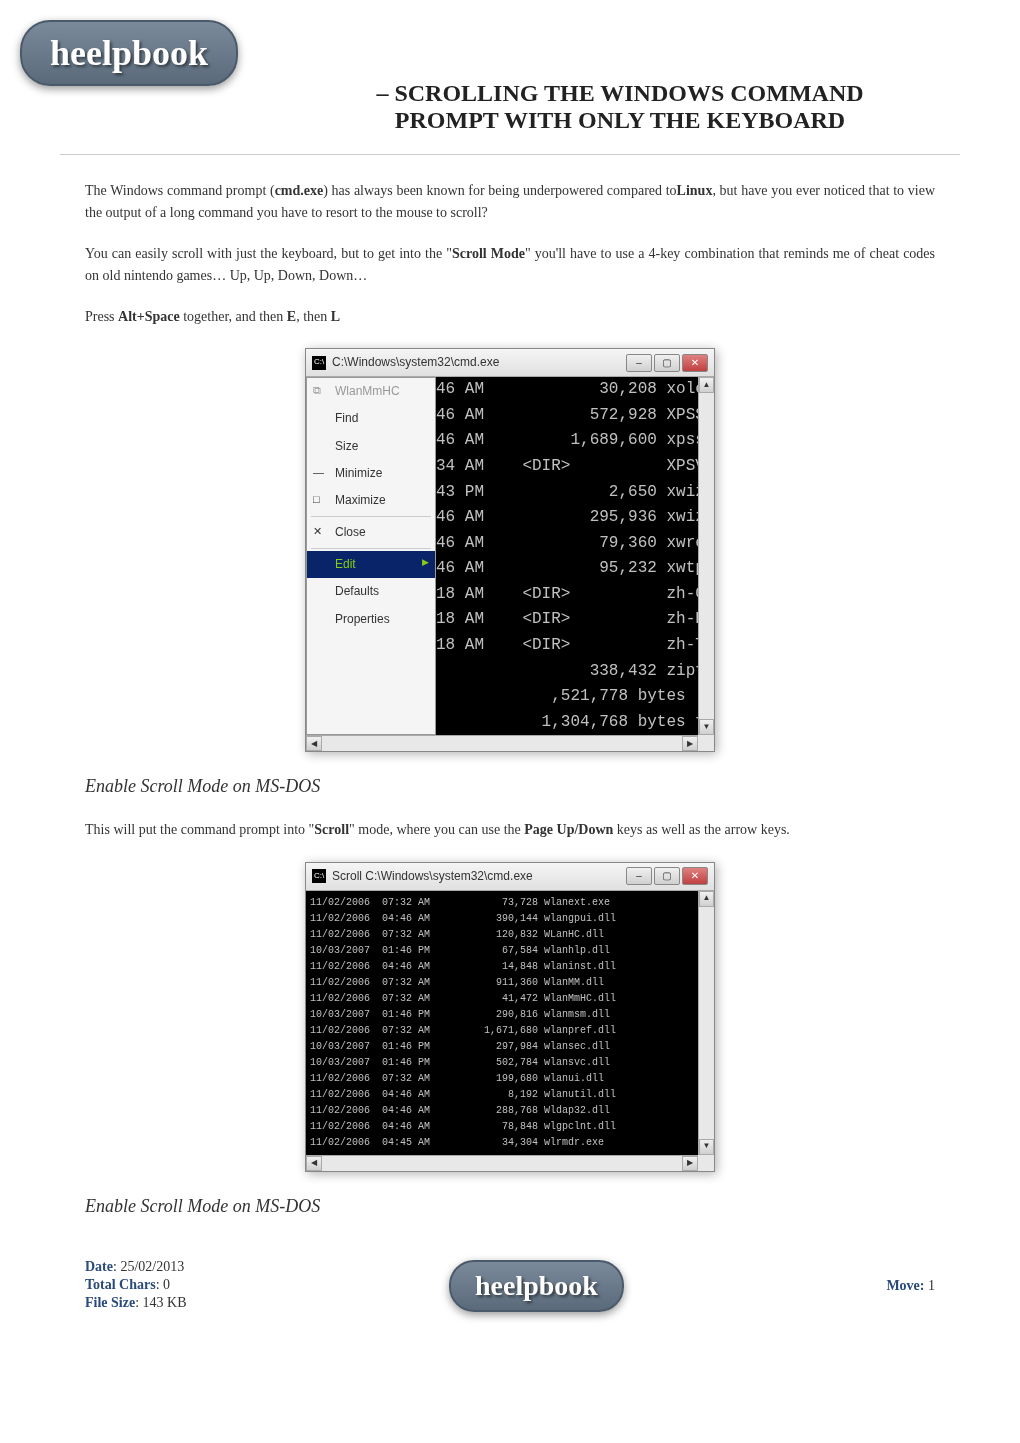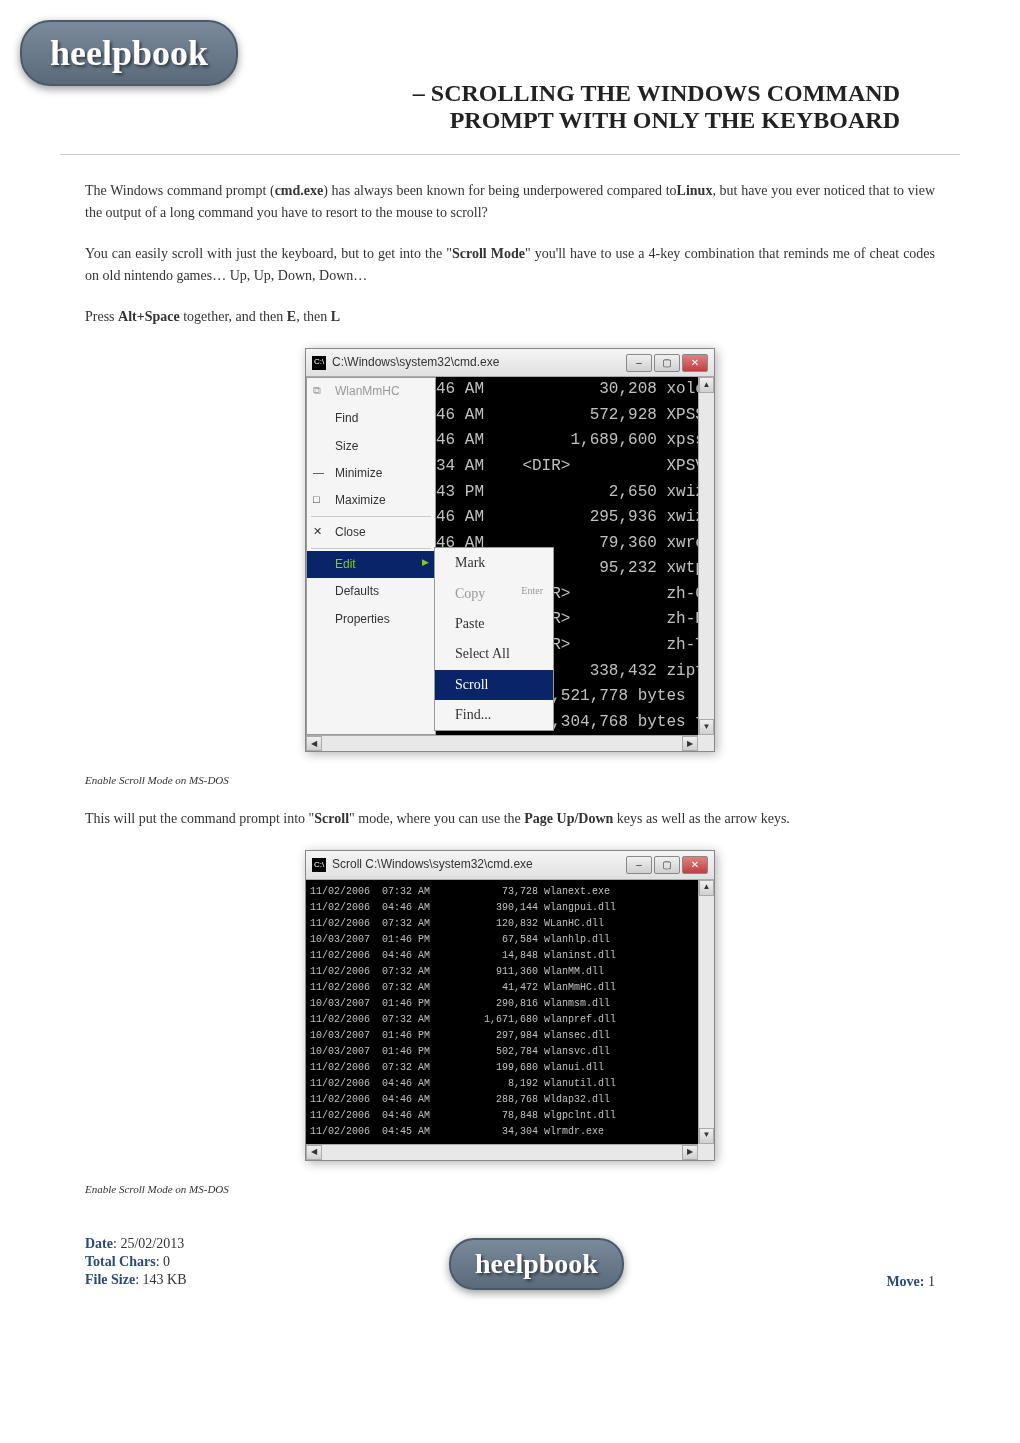--- a/index.html
+++ b/index.html
@@ -25,21 +25,21 @@
       border: 2px solid #4a5a6a;
     }
     .logo-text {
       font-family: 'Comic Sans MS', cursive;
       font-size: 36px;
       color: #fff;
       text-shadow: 2px 2px 3px rgba(0,0,0,0.5);
       font-weight: bold;
     }
     .page-title {
-      text-align: right;
+      text-align: center;
       padding: 80px 60px 20px 280px;
       font-family: Georgia, serif;
       font-variant: small-caps;
       font-weight: bold;
       font-size: 24px;
       color: #222;
       border-bottom: 1px solid #ccc;
       margin: 0 60px 25px 60px;
     }
     .content {
@@ -174,21 +174,21 @@
       border: 1px solid #aaa;
       font-size: 8px;
       display: flex; align-items: center; justify-content: center;
     }
     .scrollbar-h .track { flex: 1; }
     .scrollbar-h .arrow-r { margin-left: auto; }
     .corner { width: 16px; height: 16px; background: #e8e8e8; }
     .caption {
       text-align: center;
       font-style: italic;
-      font-size: 11px;
+      font-size: 18px;
       margin: 15px 0 25px 0;
     }
     .cmd-window-scroll {
       width: 410px;
       background: #fff;
       border: 1px solid #888;
       box-shadow: 2px 2px 10px rgba(0,0,0,0.3);
     }
     .cmd-output-full {
       background: #000;
@@ -197,21 +197,21 @@
       font-size: 10px;
       padding: 4px;
       white-space: pre;
       overflow: hidden;
       flex: 1;
     }
     .cmd-body-scroll { display: flex; }
     .footer {
       display: flex;
       justify-content: space-between;
-      align-items: flex-end;
+      align-items: center;
       padding: 20px 85px 30px 85px;
       font-size: 14px;
     }
     .footer-left { }
     .footer-left div { margin-bottom: 2px; }
     .footer-label { color: #2a4a7a; font-weight: bold; }
     .footer-right { color: #2a4a7a; font-weight: bold; }
     .footer-logo {
       background: linear-gradient(to bottom, #7a8a9a, #5a6a7a);
       border-radius: 25px;
@@ -275,28 +275,20 @@
           <div class="menu-item"><span>Find</span></div>
           <div class="menu-item"><span>Size</span></div>
           <div class="menu-item"><span class="menu-icon">—</span><span>Minimize</span></div>
           <div class="menu-item"><span class="menu-icon">□</span><span>Maximize</span></div>
           <div class="menu-sep"></div>
           <div class="menu-item"><span class="menu-icon">✕</span><span>Close</span></div>
           <div class="menu-sep"></div>
           <div class="menu-item highlighted"><span>Edit</span><span class="arrow-right-indicator">▶</span></div>
           <div class="menu-item"><span>Defaults</span></div>
           <div class="menu-item"><span>Properties</span></div>
-        </div>
-        <div class="submenu">
-          <div class="menu-item"><span>Mark</span></div>
-          <div class="menu-item disabled"><span>Copy</span><span class="shortcut">Enter</span></div>
-          <div class="menu-item"><span>Paste</span></div>
-          <div class="menu-item"><span>Select All</span></div>
-          <div class="menu-item highlighted"><span>Scroll</span></div>
-          <div class="menu-item"><span>Find...</span></div>
         </div>
         <div class="cmd-output">46 AM            30,208 xolehlp.dll
 46 AM           572,928 XPSSHHDR.dll
 46 AM         1,689,600 xpssvcs.dll
 34 AM    &lt;DIR&gt;          XPSViewer
 43 PM             2,650 xwizard.dtd
 46 AM           295,936 xwizards.dll
 46 AM            79,360 xwreg.dll
 46 AM            95,232 xwtpw32.dll
 18 AM    &lt;DIR&gt;          zh-CN

